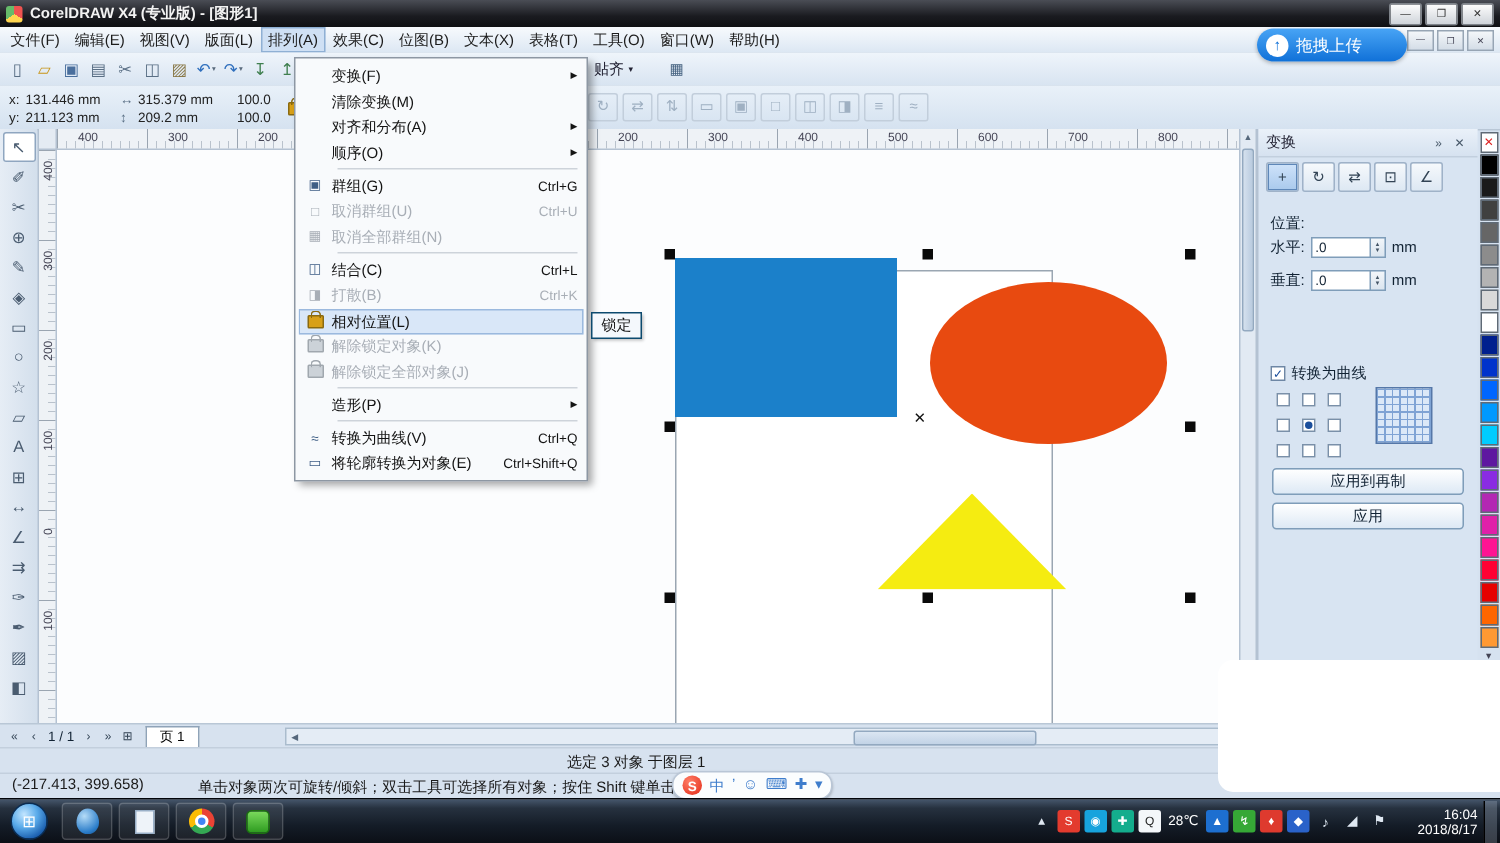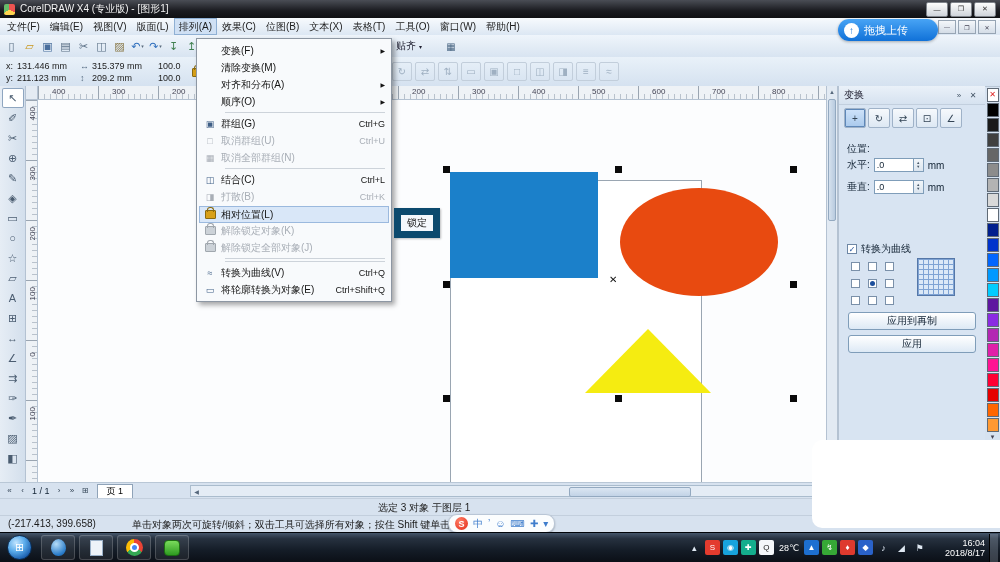--- a/index.html
+++ b/index.html
@@ -2,21 +2,21 @@
 <html><head>
 <meta charset="utf-8">
 <style>
   html,body{margin:0;padding:0}
   body{width:1000px;height:562px;overflow:hidden;background:#222;font-family:"Liberation Sans","DejaVu Sans",sans-serif}
   #window{position:relative;width:1000px;height:562px;background:#d6e2f0;overflow:hidden}
 
   
   #titlebar{position:absolute;top:0;left:0;right:0;height:18px;background:linear-gradient(180deg,#4a4d55,#1a1b20 60%,#0f1013);display:flex;align-items:center;padding:0 4px;color:#f2f2f2}
   .tb-appicon{width:11px;height:11px;border-radius:2px;margin-right:5px;background:conic-gradient(#ef5350 0 33%,#ffd54f 0 66%,#66bb6a 0)}
-  .tb-title{font-size:10px;flex:1;white-space:nowrap;font-weight:normal}
+  .tb-title{font-size:10px;flex:1;white-space:nowrap;font-weight:bold}
   .wbtn{width:20px;height:13px;margin-left:2px;background:linear-gradient(#fdfdfd,#cfd4da);border:1px solid #7e838a;border-radius:2px;color:#333;font-size:7px;display:inline-flex;align-items:center;justify-content:center}
 
   
   #menubar{position:absolute;top:18px;left:0;right:0;height:17px;background:linear-gradient(#f7fafd,#dce7f3);border-bottom:1px solid #b9c7d6;display:flex;align-items:center;padding-left:2px}
   #menubar-items{display:flex;height:100%}
   .mb-item{padding:0 5px;font-size:10px;display:flex;align-items:center;color:#1c1c1c}
   .mb-item.active{background:#cfe0f4;box-shadow:inset 0 0 0 1px #8fb0d4}
   #doc-win-buttons{position:absolute;right:4px;top:2px;display:flex;gap:2px}
   .dwb{width:16px;height:12px;background:linear-gradient(#f4f7fa,#d4dde7);border:1px solid #97a5b4;font-size:6px;color:#445;display:flex;align-items:center;justify-content:center}
 
@@ -138,21 +138,21 @@
   #arrange-menu{position:absolute;left:196px;top:38px;width:196px;background:#f8fafc;border:1px solid #8d97a3;box-shadow:3px 3px 5px rgba(0,0,0,.35);padding:3px 2px;z-index:60;box-sizing:border-box}
   .menu-item{height:17px;display:flex;align-items:center;padding-right:4px;position:relative;color:#141414}
   .menu-item .mi-icon{width:22px;display:flex;align-items:center;justify-content:center;font-size:9px;color:#3e5e85;flex:0 0 auto}
   .menu-item .mi-label{font-size:10px;white-space:nowrap;overflow:hidden;flex:1}
   .menu-item .mi-short{font-size:9px;margin-left:6px;white-space:nowrap}
   .menu-item .mi-sub{font-size:6px;margin-left:4px}
   .menu-item.disabled{color:#a8aeb6}
   .menu-item.disabled .mi-icon{color:#a8aeb6}
   .menu-item.hl{background:#d9e7f8;box-shadow:inset 0 0 0 1px #9bb9de}
   .menu-sep{height:1px;background:#cdd3da;margin:2px 4px 2px 26px}
-  #lock-tooltip{position:absolute;left:394px;top:208px;background:#f4f8fc;border:7px solid #0c4a6e;padding:1px 6px;font-size:10px;color:#111;z-index:61;box-shadow:1px 1px 2px rgba(0,0,0,.25)}
+  #lock-tooltip{position:absolute;left:394px;top:208px;background:#f4f8fc;border:1px solid #0c4a6e;padding:1px 6px;font-size:10px;color:#111;z-index:61;box-shadow:1px 1px 2px rgba(0,0,0,.25)}
 
   
   #taskbar{position:absolute;left:0;top:532px;width:1000px;height:30px;background:linear-gradient(180deg,#45566b 0%,#26313f 20%,#141c27 60%,#0b0f16 100%);border-top:1px solid #02050a;display:flex;align-items:center;padding:0 2px;z-index:80;box-sizing:border-box}
   #start-orb{width:25px;height:25px;border-radius:50%;margin:0 5px;background:radial-gradient(circle at 35% 30%,#c2e5ff 0%,#5aabea 40%,#1d61b0 75%,#0a3a6e 100%);border:1px solid #0a2c52;color:#fff;font-size:11px;display:flex;align-items:center;justify-content:center;box-sizing:border-box}
   #tb-apps{display:flex;gap:4px;margin-left:4px}
   .app-tile{width:34px;height:25px;border-radius:3px;background:rgba(255,255,255,.07);box-shadow:inset 0 0 0 1px rgba(255,255,255,.18);display:flex;align-items:center;justify-content:center}
   .ic-balloon{width:15px;height:17px;border-radius:50% 50% 48% 48%/55% 55% 45% 45%;background:radial-gradient(circle at 35% 30%,#b5dcf7,#2a7cc9 70%,#174f86)}
   .ic-doc{width:13px;height:16px;background:#eef3f9;border:1px solid #9ab0c8;box-sizing:border-box}
   .ic-chrome{width:17px;height:17px;border-radius:50%;background:conic-gradient(#ea4335 0 120deg,#34a853 120deg 240deg,#fbbc05 240deg 360deg);position:relative}
   .ic-chrome::after{content:"";position:absolute;left:4px;top:4px;width:9px;height:9px;border-radius:50%;background:#4285f4;border:2px solid #fff;box-sizing:border-box}
@@ -513,20 +513,25 @@
         </span>
         <span class="mi-label">解除锁定对象(K)</span>
       </div>
       <div class="menu-item disabled">
         <span class="mi-icon">
           <span class="lockicon"></span>
         </span>
         <span class="mi-label">解除锁定全部对象(J)</span>
       </div>
       <div class="menu-sep"></div>
+      <div class="menu-item">
+        <span class="mi-icon"></span>
+        <span class="mi-label">造形(P)</span>
+        <span class="mi-sub">▶</span>
+      </div>
       <div class="menu-sep"></div>
       <div class="menu-item">
         <span class="mi-icon">≈</span>
         <span class="mi-label">转换为曲线(V)</span>
         <span class="mi-short">Ctrl+Q</span>
       </div>
       <div class="menu-item">
         <span class="mi-icon">▭</span>
         <span class="mi-label">将轮廓转换为对象(E)</span>
         <span class="mi-short">Ctrl+Shift+Q</span>

